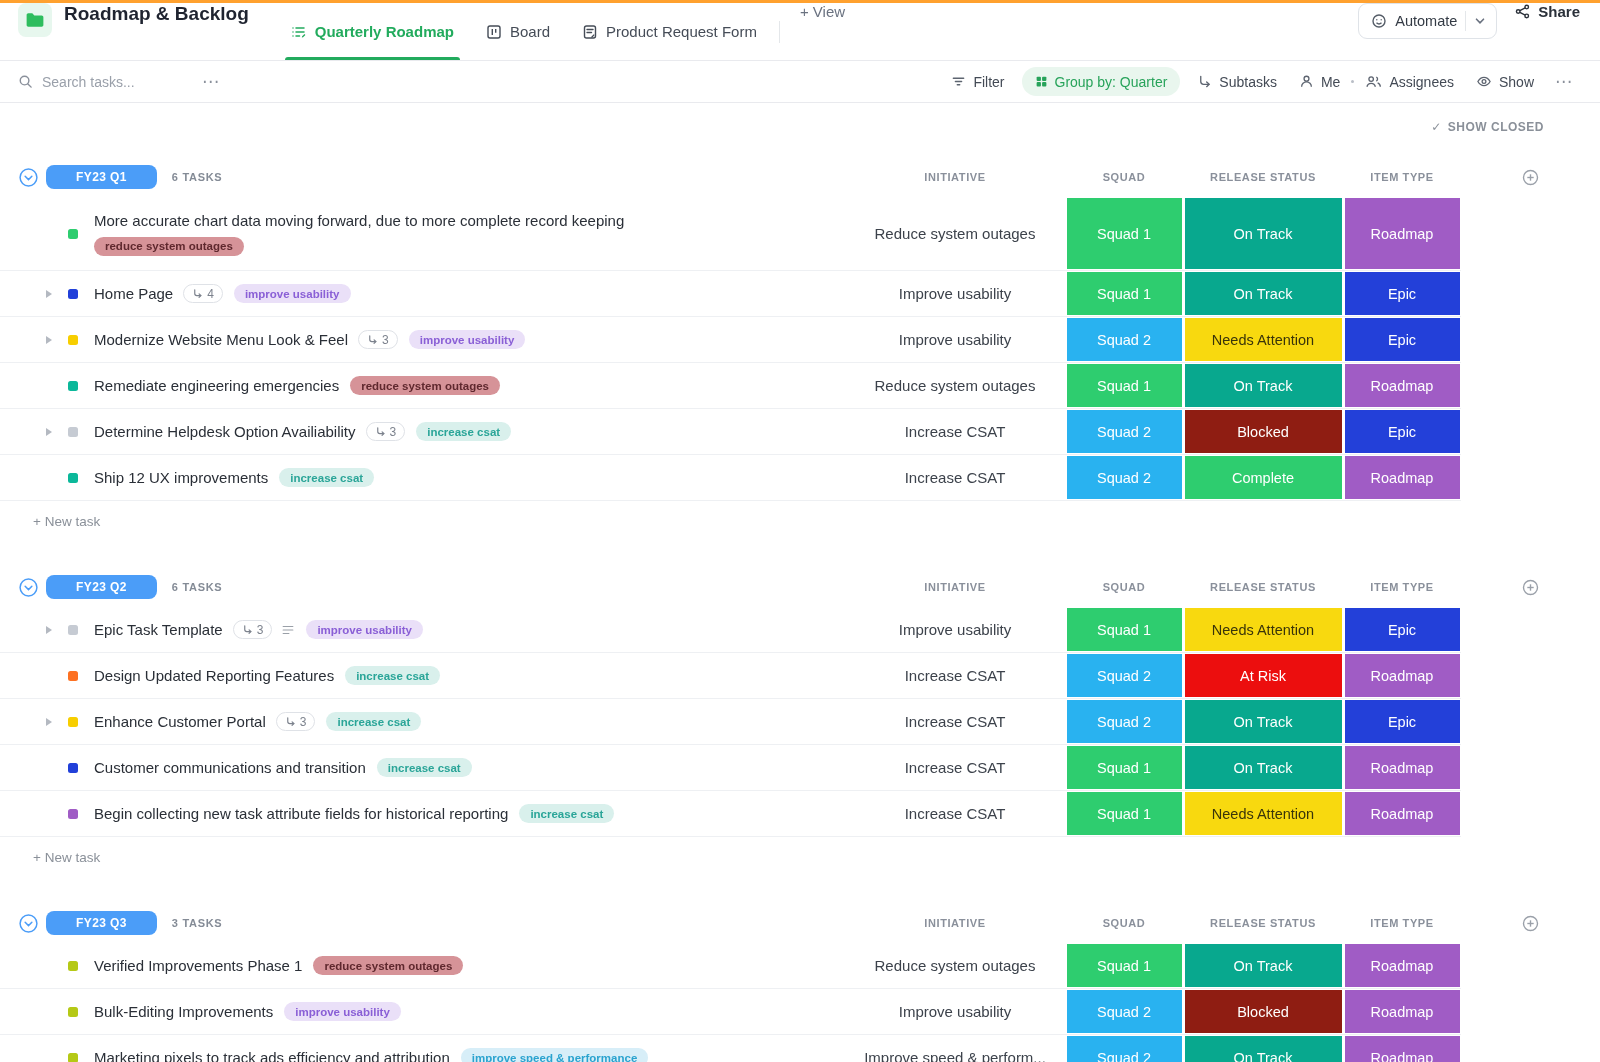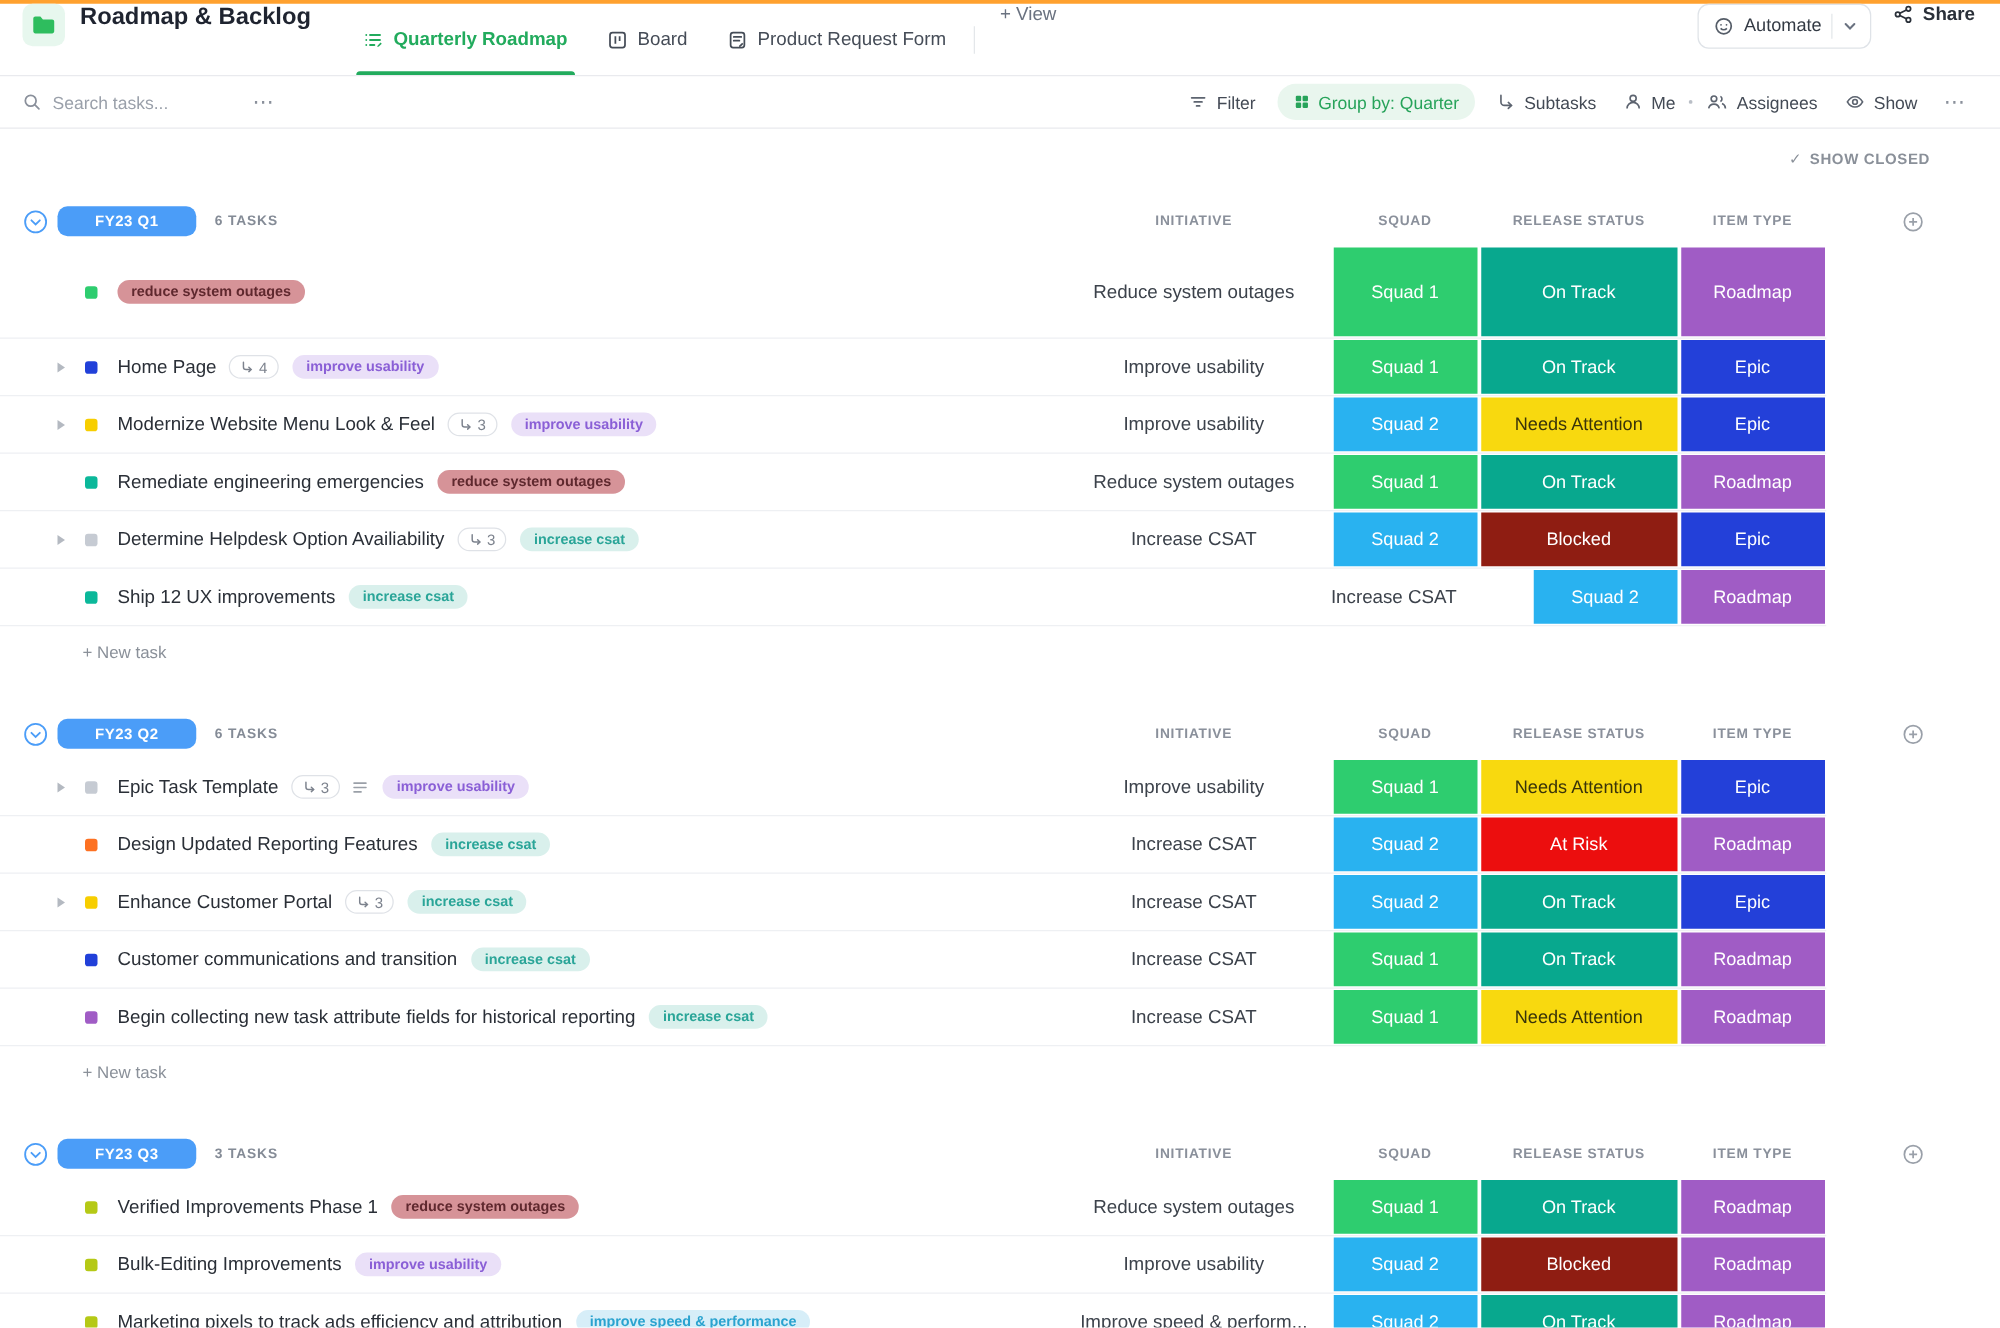--- a/index.html
+++ b/index.html
@@ -81,21 +81,21 @@
   .tag-line { display:flex; }
   .tag-line:empty { display:none; }
   .tag-line .tag { margin-left:0; }
   .cell.initiative { width:220px; text-align:center; font-size:15px; color:#3c424b; white-space:nowrap;
     overflow:hidden; text-overflow:ellipsis; }
   .cell.colored { align-self:stretch; padding:1px 1.5px; }
   .cell.colored .fill { height:100%; display:flex; align-items:center; justify-content:center;
     font-size:14.5px; font-weight:500; white-space:nowrap; }
   .cw-squad { width:118px; } .cw-release { width:160px; } .cw-item { width:118px; }
 
-  .new-task { display:flex; align-items:center; height:40px; padding-left:66px; margin-right:139px;
+  .new-task { display:flex; align-items:center; height:40px; padding-left:33px; margin-right:139px;
     font-size:13.5px; color:#8a9099; cursor:pointer; }
 </style>
 </head>
 <body>
 
 <div class="topbar-accent"></div>
 
 <header class="header">
   <span class="folder-chip">
     <svg width="20" height="20" viewBox="0 0 16 16" fill="#2ebd5e">
@@ -293,20 +293,24 @@
             </svg>
       </span>
     </div>
     <div class="rows">
   <div class="row two-line">
     <span class="expand" style="visibility: hidden;">
               <i></i>
             </span>
     <span class="square" style="background: rgb(46, 205, 111);"></span>
     <div class="name-wrap">
+      <div class="name-line">
+        <span class="task-name">More accurate chart data moving forward, due to more complete record keeping</span>
+
+      </div>
       <div class="tag-line">
                 <span class="tag" style="background: rgb(214, 147, 152); color: rgb(95, 40, 46);">reduce system outages</span>
               </div>
     </div>
     <div class="cell initiative">Reduce system outages</div>
     <div class="cell colored cw-squad">
               <div class="fill" style="background: rgb(46, 205, 111); color: rgb(255, 255, 255);">Squad 1</div>
             </div>
     <div class="cell colored cw-release">
               <div class="fill" style="background: rgb(8, 168, 142); color: rgb(255, 255, 255);">On Track</div>
@@ -452,20 +456,23 @@
       <div class="name-line">
         <span class="task-name">Ship 12 UX improvements</span>
 
         <span class="tag" style="background: rgb(217, 240, 236); color: rgb(42, 165, 152);">increase csat</span>
       </div>
 
     </div>
     <div class="cell initiative">Increase CSAT</div>
     <div class="cell colored cw-squad">
               <div class="fill" style="background: rgb(41, 178, 240); color: rgb(255, 255, 255);">Squad 2</div>
+            </div>
+    <div class="cell colored cw-release">
+              <div class="fill" style="background: rgb(46, 205, 111); color: rgb(255, 255, 255);">Complete</div>
             </div>
     <div class="cell colored cw-item">
               <div class="fill" style="background: rgb(160, 92, 197); color: rgb(255, 255, 255);">Roadmap</div>
             </div>
   </div>
 </div>
     <div class="new-task">
       <span class="new-task-label">+ New task</span>
     </div>
   </section>

